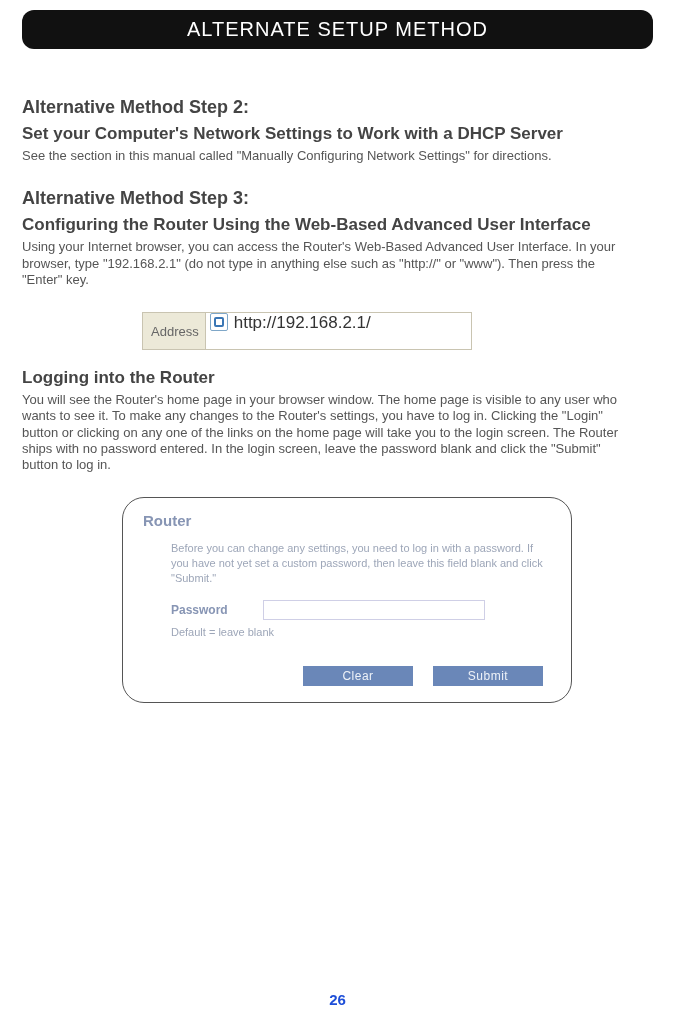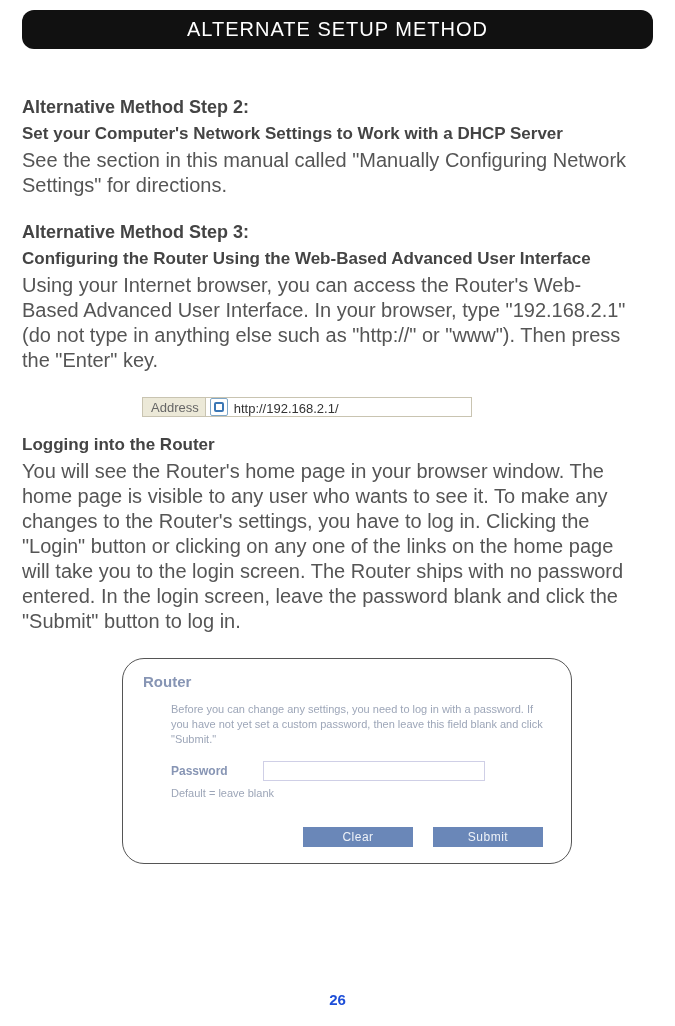--- a/index.html
+++ b/index.html
@@ -37,31 +37,31 @@
     font-stretch: condensed;
   }
   h3 {
     font-size: 17px;
     font-weight: bold;
     margin: 0 0 4px 0;
     color: #444;
     font-stretch: condensed;
   }
   p {
-    font-size: 20px;
+    font-size: 13px;
     line-height: 1.25;
     margin: 0 16px 24px 0;
     font-stretch: condensed;
     color: #555;
   }
   .address-bar {
     border: 1px solid #c9c4b1;
     margin: 8px auto 18px 120px;
     width: 330px;
-    height: 20px;
+    height: 38px;
     display: flex;
     align-items: center;
     background: #404040;
     box-sizing: border-box;
   }
   .address-label {
     padding: 0 6px 0 8px;
     font-family: Tahoma, Arial, sans-serif;
     font-size: 13px;
     color: #666;
@@ -69,23 +69,23 @@
     height: 100%;
     display: flex;
     align-items: center;
     background: #ece9d8;
   }
   .address-field {
     flex: 1;
     background: #fff;
     height: 100%;
     display: flex;
-    align-items: flex-end;
-    font-family: Tahoma, Arial, sans-serif;
-    font-size: 13px;
+    align-items: flex-start;
+    font-family: Tahoma, Arial, sans-serif;
+    font-size: 17px;
     color: #333;
     padding-left: 4px;
   }
   .address-icon {
     width: 16px;
     height: 16px;
     background: #fff;
     border: 1px solid #7fa7c8;
     border-radius: 2px;
     margin-right: 6px;

